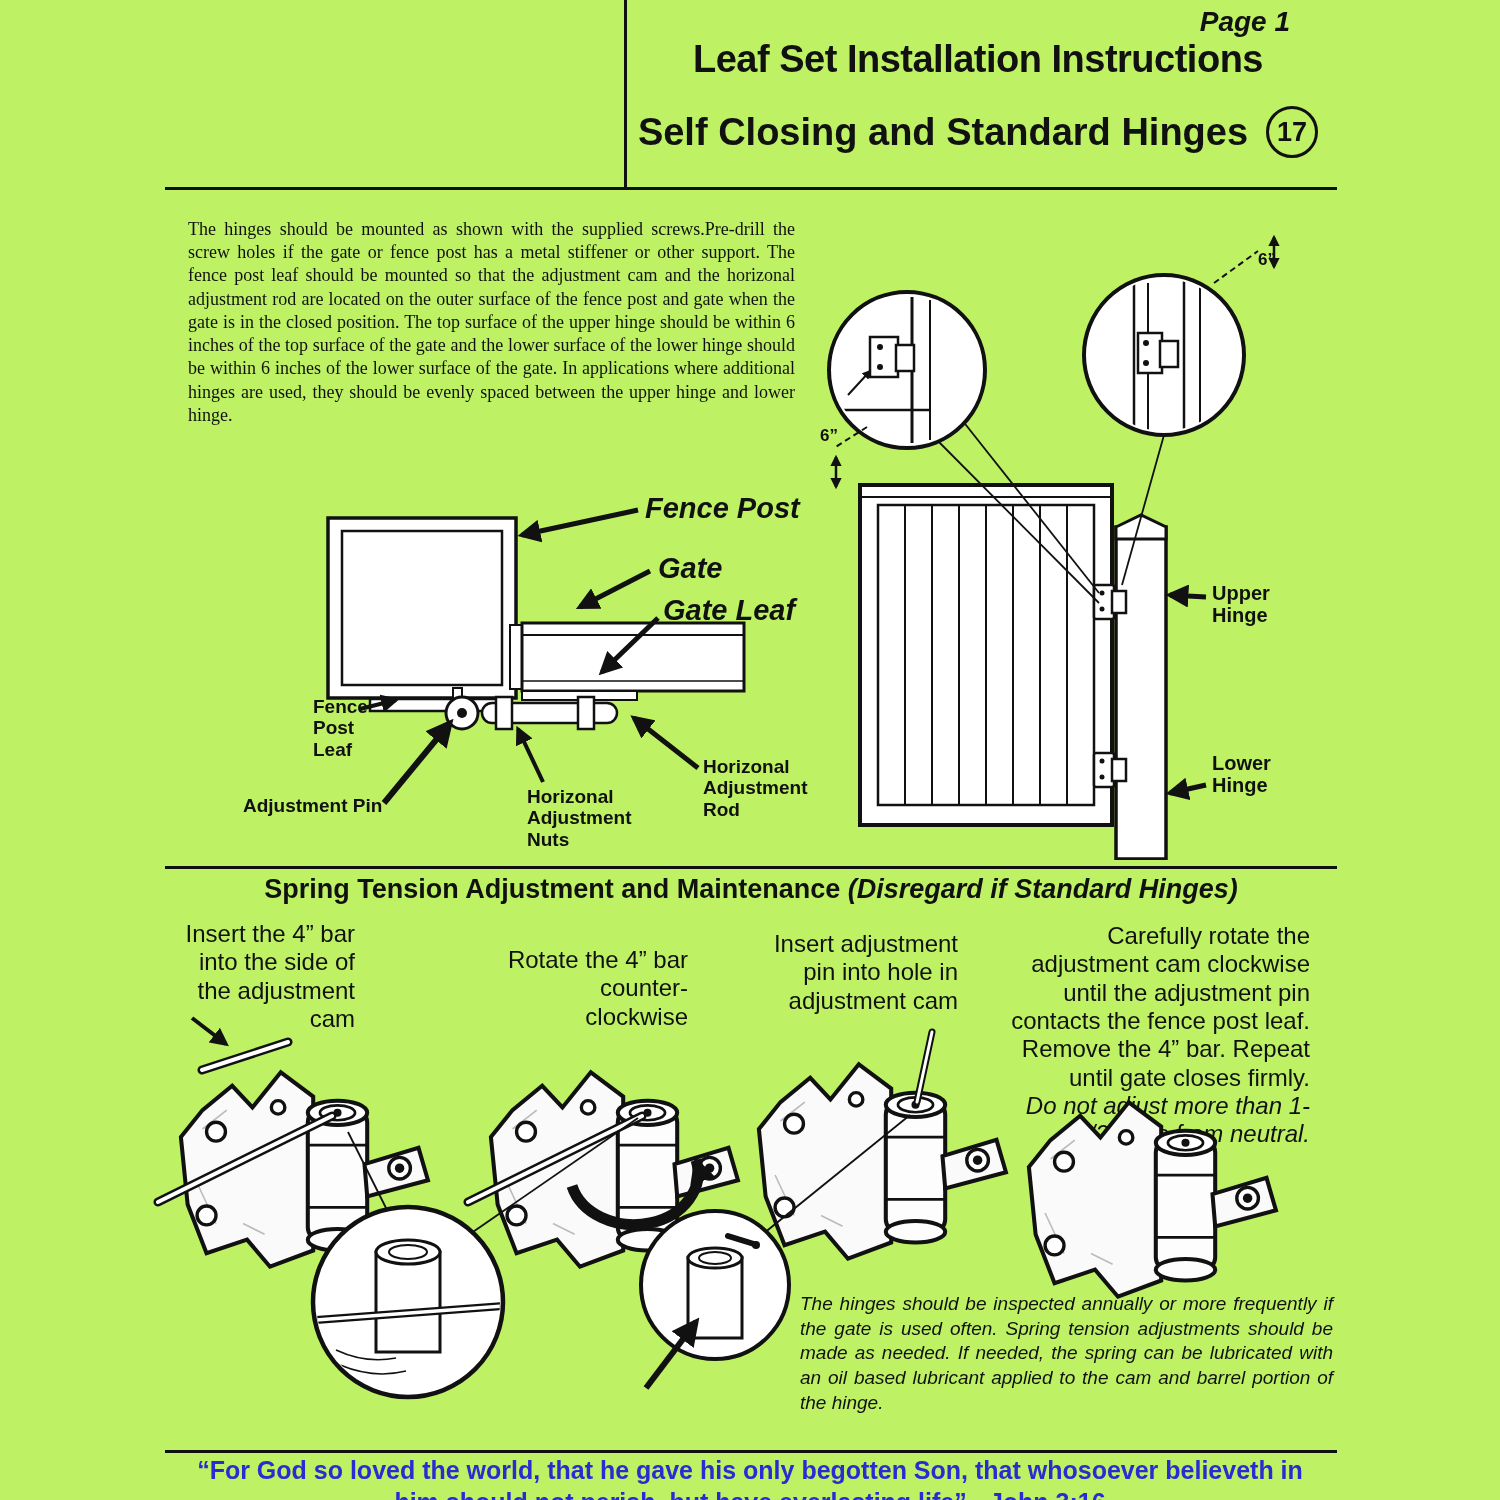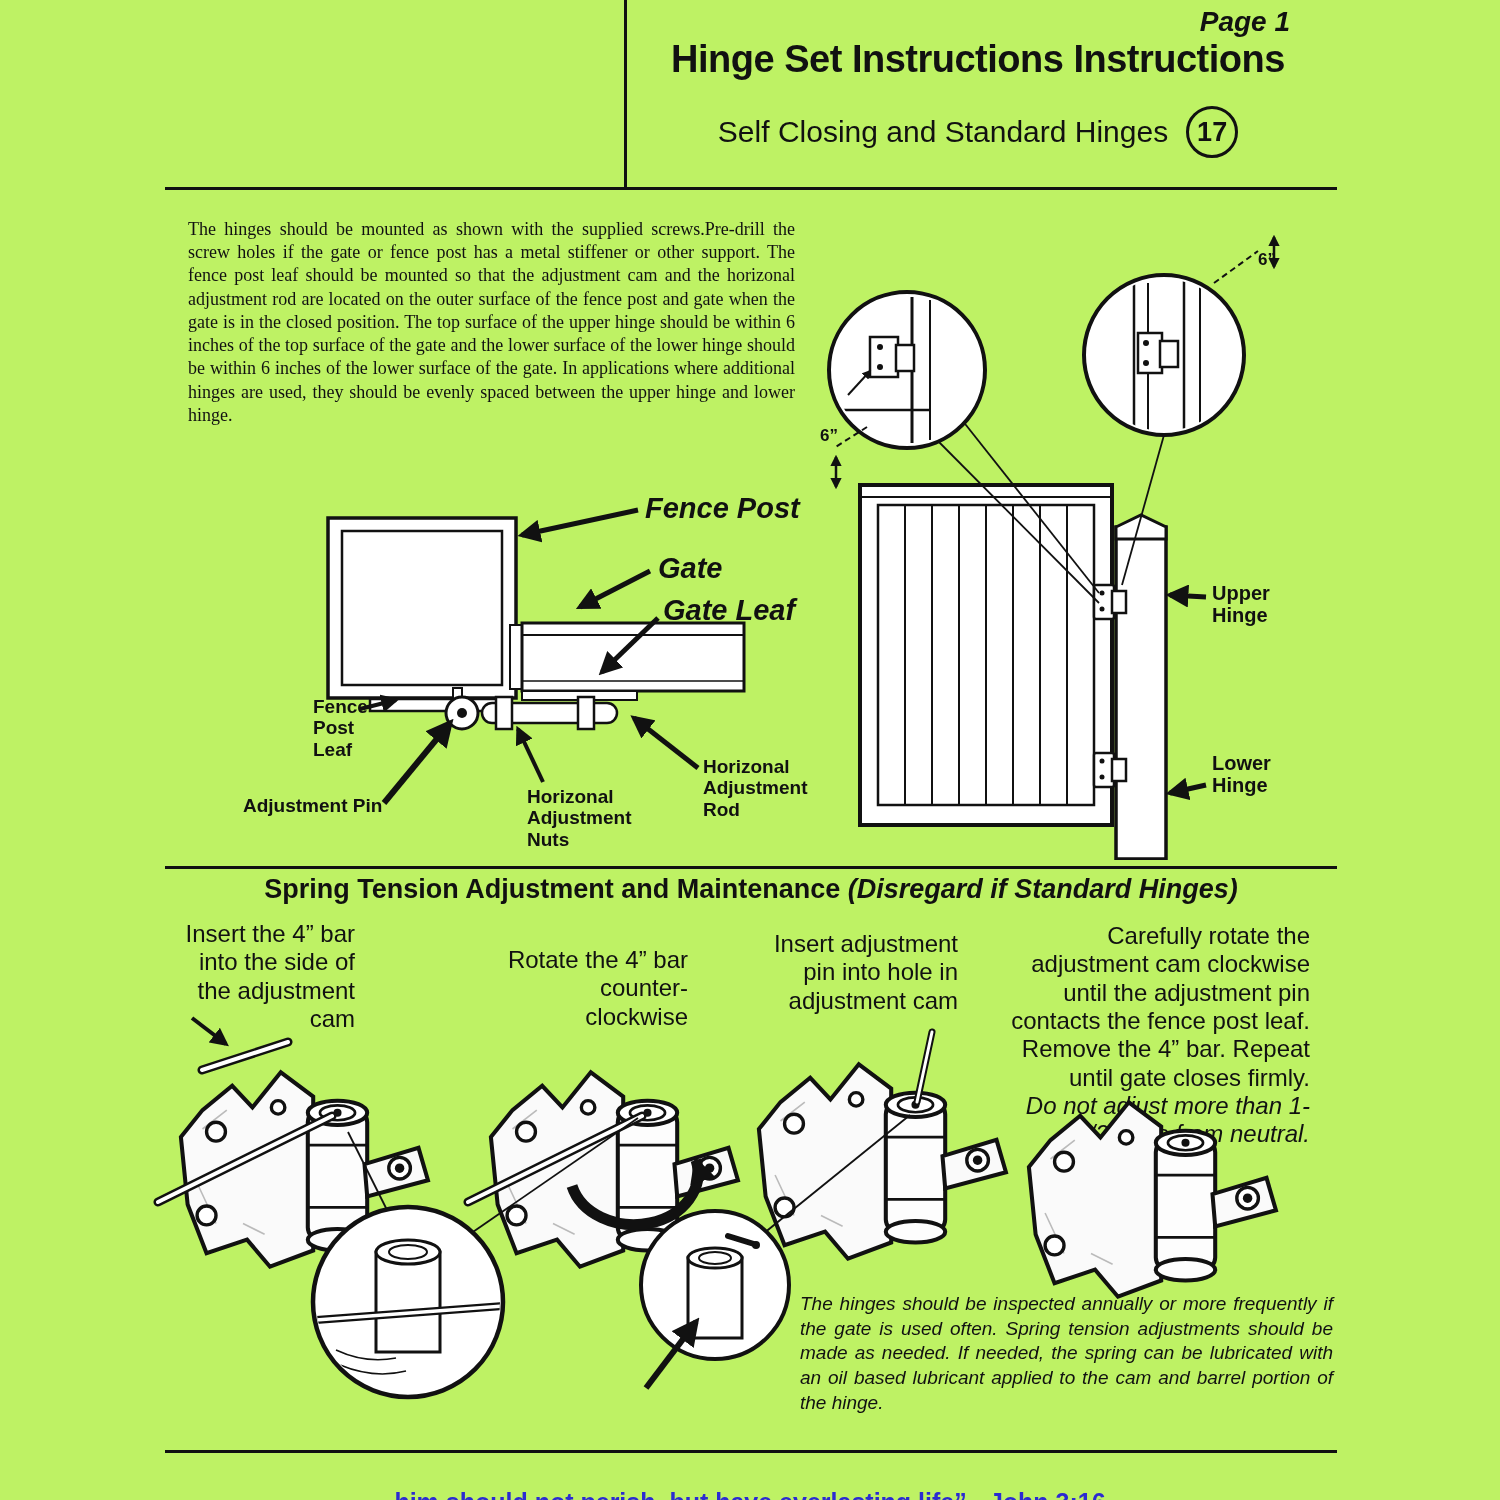--- a/index.html
+++ b/index.html
@@ -11,21 +11,21 @@
   .pre { white-space:pre-line; }
 
   
   .hdr-vline { left:624px; top:0; width:3px; height:187px; background:#111; }
   .page-label { left:960px; top:6px; width:330px; text-align:right;
                 font-size:28px; font-weight:bold; font-style:italic; }
   .doc-title { left:628px; top:38px; width:700px; text-align:center;
                font-size:38px; font-weight:bold; letter-spacing:-0.5px; }
   .subtitle-row { left:628px; top:106px; width:700px; display:flex;
                   justify-content:center; align-items:center; gap:18px; }
-  .subtitle { font-size:30px; font-weight:normal; }
+  .subtitle { font-size:38px; font-weight:bold; }
   .badge { width:52px; height:52px; border:3.5px solid #111; border-radius:50%;
            display:flex; align-items:center; justify-content:center;
            font-size:27px; font-weight:bold; }
 
   
   .intro { left:188px; top:202px; width:607px; font-family:"Liberation Serif", serif;
            font-size:18px; line-height:1.29; text-align:justify;margin-top:16px; }
 
   
   .dlabel { position:absolute; font-weight:bold; font-size:19px; line-height:1.12; }
@@ -73,21 +73,21 @@
       <circle cx="176" cy="89" r="8" fill="#fff" stroke="#111" stroke-width="2.5"></circle>
       <circle cx="176" cy="89" r="3.5" fill="#111"></circle>
     </g>
   </defs>
 </svg>
 
 <div class="page">
 
   <div class="abs hdr-vline"></div>
   <div class="abs page-label">Page 1</div>
-  <div class="abs doc-title">Hinge Set Instructions Instructions</div>
+  <div class="abs doc-title">Leaf Set Installation Instructions</div>
   <div class="abs subtitle-row">
     <span class="subtitle">Self Closing and Standard Hinges</span>
     <span class="badge">17</span>
   </div>
   <div class="abs hrule" style="left:165px;top:187px;width:1172px;height:3px"></div>
 
   <div class="abs intro">The hinges should be mounted as shown with the supplied screws.Pre-drill the screw holes if the gate or fence post has a metal stiffener or other support. The fence post leaf should be mounted so that the adjustment cam and the horizonal adjustment rod are located on the outer surface of the fence post and gate when the gate is in the closed position. The top surface of the upper hinge should be within 6 inches of the top surface of the gate and the lower surface of the lower hinge should be within 6 inches of the lower surface of the gate. In applications where additional hinges are used, they should be evenly spaced between the upper hinge and lower hinge.</div>
 
   <svg class="abs" style="left:170px;top:485px" width="640" height="375" viewBox="0 0 640 375">
 
@@ -298,15 +298,16 @@
         <line x1="588" y1="246" x2="614" y2="254" stroke="#111" stroke-width="6" stroke-linecap="round"></line>
         <circle cx="616" cy="255" r="4" fill="#111"></circle>
       </g>
       <line x1="506" y1="398" x2="556" y2="332" stroke="#111" stroke-width="6" marker-end="url(#arr)"></line>
     </g>
   </svg>
 
   <div class="abs inspect-note">The hinges should be inspected annually or more frequently if the gate is used often. Spring tension adjustments should be made as needed. If needed, the spring can be lubricated with an oil based lubricant applied to the cam and barrel portion of the hinge.</div>
 
   <div class="abs hrule" style="left:165px;top:1450px;width:1172px;height:3px"></div>
+  <div class="abs quote-line" style="top: 1456px; color: rgb(43, 43, 210);">“For God so loved the world, that he gave his only begotten Son, that whosoever believeth in</div>
   <div class="abs quote-line" style="top: 1488px; color: rgb(43, 43, 210);">him should not perish, but have everlasting life” - John 3:16</div>
 
 </div>
 
 </body></html>

